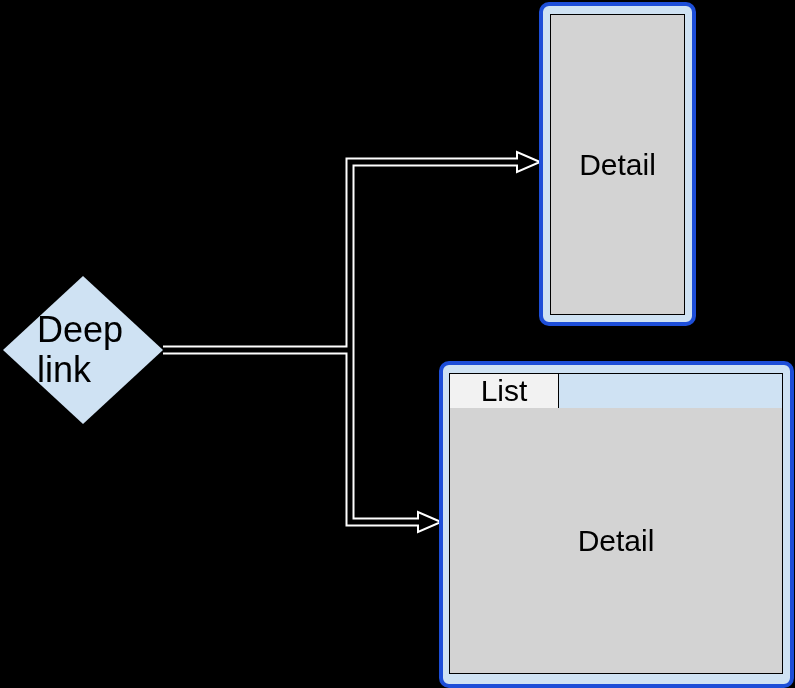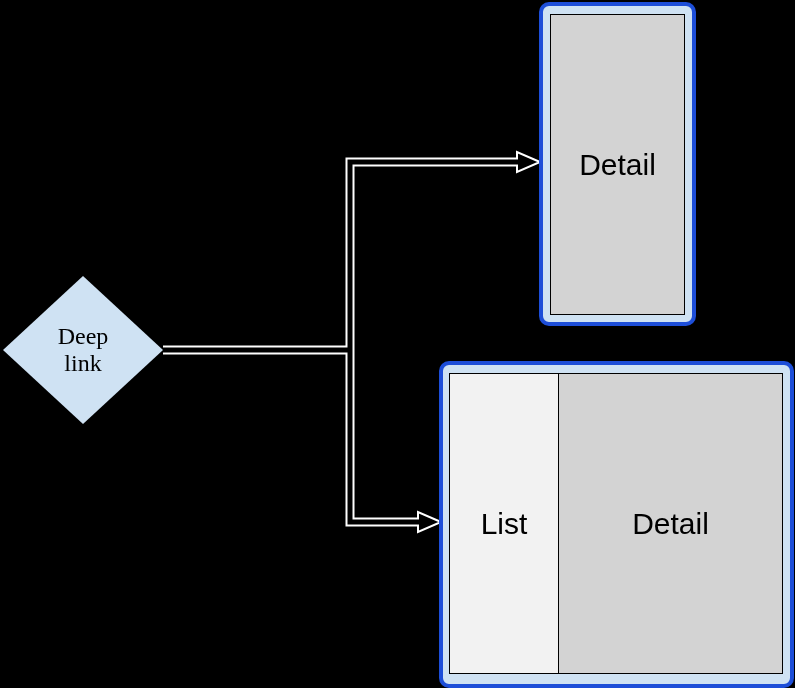--- a/index.html
+++ b/index.html
@@ -49,24 +49,23 @@
     width: 160px;
     height: 148px;
     background: #cfe2f3;
     clip-path: polygon(50% 0, 100% 50%, 50% 100%, 0 50%);
     display: flex;
     align-items: center;
     justify-content: center;
   }
   .diamond-label {
     width: 92px;
-    text-align: center;
-    font-size: 24px;
+    text-align: left;
+    font-size: 36px;
     line-height: 1.12;
-    font-family: Liberation Serif, serif;
   }
   
   .frame {
     position: absolute;
     background: #cfe2f3;
     border: 4px solid #1d4ed8;
     border-radius: 10px;
     box-sizing: border-box;
   }
   .frame-top {
@@ -94,21 +93,21 @@
     bottom: 7px;
     background: #d3d3d3;
     align-items: center;
     justify-content: center;
   }
   .screen-split {
     left: 6px;
     top: 8px;
     right: 7px;
     bottom: 10px;
-    flex-direction: row;
+    flex-direction: column;
   }
   .pane {
     display: flex;
     align-items: center;
     justify-content: center;
   }
   .pane-list {
     width: 109px;
     background: #f2f2f2;
     border-right: 1px solid #000;

